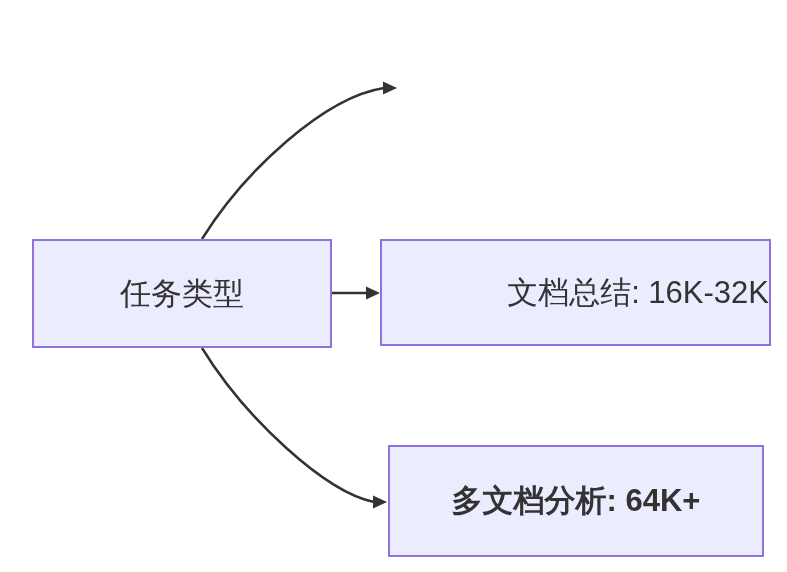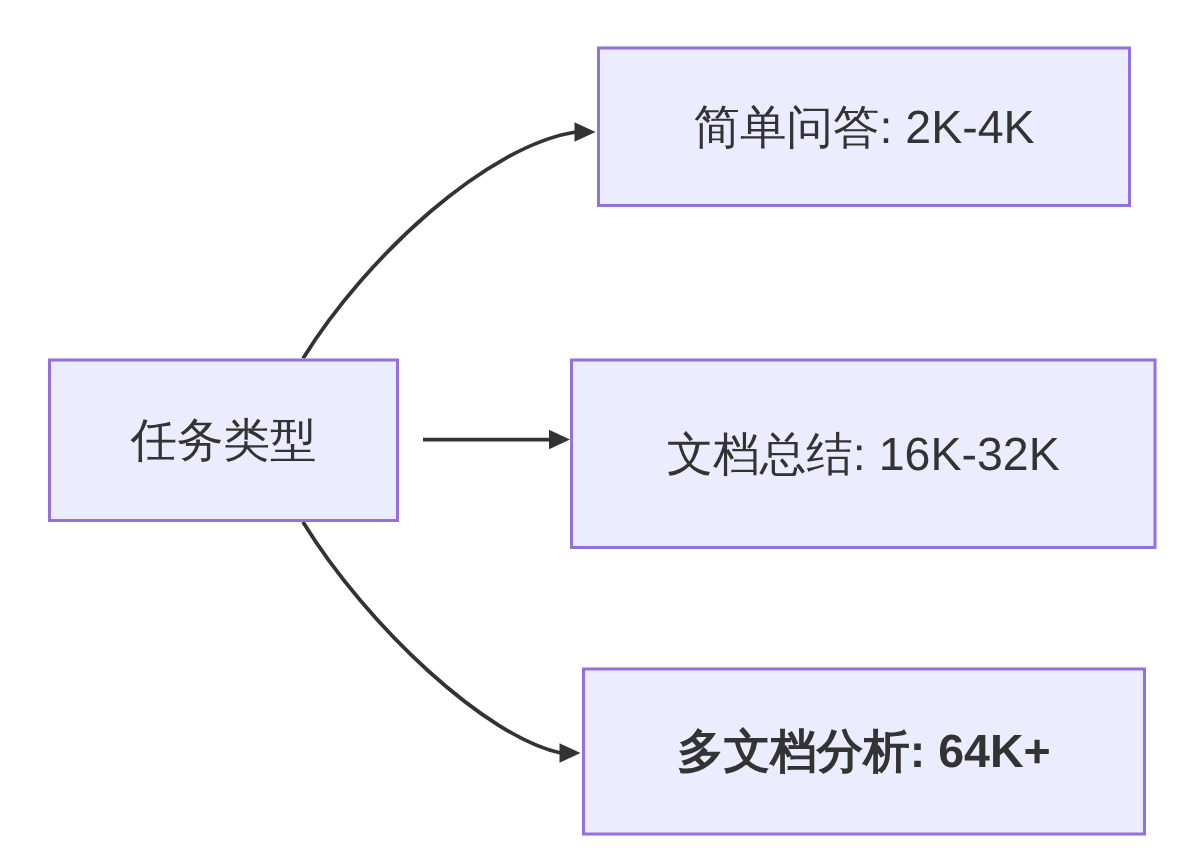--- a/index.html
+++ b/index.html
@@ -42,23 +42,23 @@
     border:2px solid var(--node-border);
     color:var(--text);
     display:flex;
     align-items:center;
     justify-content:center;
     text-align:center;
     font-size:31px;
     line-height:1.2;
     white-space:nowrap;
   }
-  .node-root   {left:32px;  top:239px; width:234px; height:109px;}
+  .node-root   {left:32px;  top:239px; width:300px; height:109px;}
   .node-child0 {left:398px; top:31px;  width:356px; height:107px;}
-  .node-child1 {left:380px; top:239px; width:391px; height:127px;}
+  .node-child1 {left:380px; top:239px; width:391px; height:107px;justify-content:flex-end;}
   .node-child2 {left:388px; top:445px; width:376px; height:112px;font-weight:bold;}
 </style>
 </head>
 <body>
 
 <div class="canvas">
 
   <svg class="edges" viewBox="0 0 787 572" xmlns="http://www.w3.org/2000/svg">
 
     <path class="edge-path" d="M202,239 C245,170 325,97 384,88"></path>
@@ -68,23 +68,20 @@
     <polygon class="arrowhead" points="380,293 366,286.5 366,299.5"></polygon>
 
     <path class="edge-path" d="M202,348 C245,418 325,492 374,502"></path>
     <polygon class="arrowhead" points="387,502 373,495.5 373,508.5"></polygon>
   </svg>
 
   <div class="node node-root">
     <span>任务类型</span>
   </div>
 
-  <div class="node node-child0">
-    <span>简单问答: 2K-4K</span>
-  </div>
 
   <div class="node node-child1">
     <span>文档总结: 16K-32K</span>
   </div>
 
   <div class="node node-child2">
     <span>多文档分析: 64K+</span>
   </div>
 
 </div>

